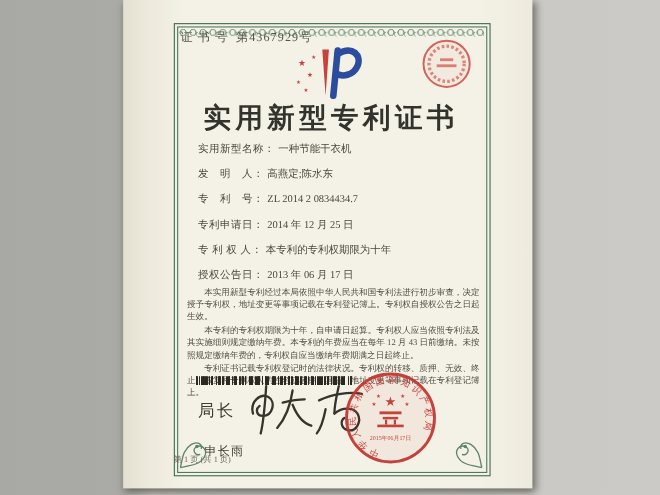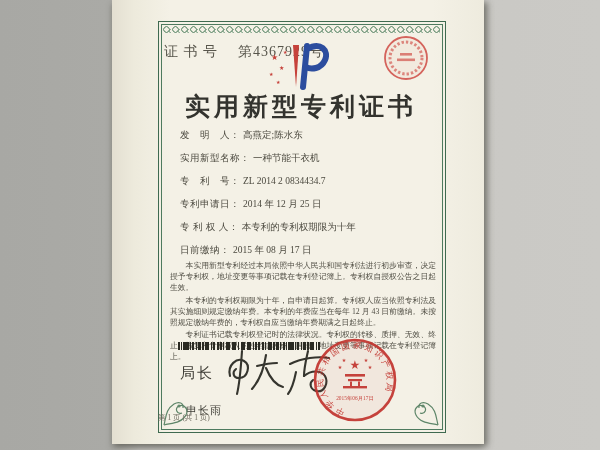--- a/index.html
+++ b/index.html
@@ -9,21 +9,21 @@
   .paper{position:absolute;left:112px;top:0;width:372px;height:444px;
          background:linear-gradient(90deg,#e3dfd1 0,#edeadc 22px,#f4f1e6 58px,#f4f1e6 86%,#eeebde 100%);
          box-shadow:4px 2px 6px rgba(60,60,52,.45), 0 4px 6px rgba(60,60,52,.35);}
   .frame{position:absolute;left:46px;top:21px;width:286px;height:410px;
          border:1.6px solid #3f6a50;}
   .frame-inner{position:absolute;inset:2px;border:.8px solid #4d7a5e;}
   .garland{position:absolute;left:50px;top:24px;width:278px;height:11px;
            background-image:radial-gradient(circle at 4.5px 5.5px, rgba(0,0,0,0) 2.1px, #6d9377 2.3px, #6d9377 3.1px, rgba(0,0,0,0) 3.4px),
                             radial-gradient(circle at 9px 7px, rgba(0,0,0,0) 1.2px, #86a88e 1.4px, #86a88e 2px, rgba(0,0,0,0) 2.3px);
            background-size:9px 11px;opacity:.9;}
-  .certno{position:absolute;left:52px;top:43px;font-size:14px;color:#57554b;letter-spacing:1px;display:flex;gap:20px;}
+  .certno{position:absolute;left:52px;top:26px;font-size:11px;color:#57554b;letter-spacing:1px;display:flex;gap:7px;}
   .title{position:absolute;left:46px;top:90px;width:286px;text-align:center;
          font-size:25px;font-weight:bold;color:#33332e;letter-spacing:4px;font-family:Liberation Mono, monospace;}
   .fields{position:absolute;left:68px;top:129px;font-size:9.5px;color:#4b493f;}
   .fields .row{height:23px;white-space:nowrap;}
   .fields .lab{letter-spacing:.5px;}
   .fields .val{margin-left:3px;}
   .body-text{position:absolute;left:58px;top:260px;width:266px;font-size:7.8px;line-height:11px;
              color:#514f45;text-align:justify;}
   .body-text p{margin:0 0 1.5px 0;text-indent:2em;}
   .barcode{position:absolute;left:66px;top:342px;width:144px;height:8px;
@@ -72,36 +72,36 @@
       <circle cx="24" cy="24" r="21" fill="rgba(207,75,68,0.05)" stroke="#cf4b44" stroke-width="1.8"></circle>
       <circle cx="24" cy="24" r="16" fill="none" stroke="#cf4b44" stroke-width="3" stroke-dasharray="2.4 2" opacity=".75"></circle>
       <rect x="18" y="19" width="12" height="2.6" fill="#cf4b44" opacity=".8"></rect>
       <rect x="15" y="24.5" width="18" height="2.6" fill="#cf4b44" opacity=".8"></rect>
     </svg>
 
     <div class="title">实用新型专利证书</div>
 
     <div class="fields">
       <div class="row">
-        <span class="lab">发　明　人：</span><span class="val">高燕定;陈水东</span>
+        <span class="lab">实用新型名称：</span><span class="val">一种节能干衣机</span>
       </div>
       <div class="row">
-        <span class="lab">实用新型名称：</span><span class="val">一种节能干衣机</span>
+        <span class="lab">发　明　人：</span><span class="val">高燕定;陈水东</span>
       </div>
       <div class="row">
         <span class="lab">专　利　号：</span><span class="val">ZL 2014 2 0834434.7</span>
       </div>
       <div class="row">
         <span class="lab">专利申请日：</span><span class="val">2014 年 12 月 25 日</span>
       </div>
       <div class="row">
         <span class="lab">专 利 权 人：</span><span class="val">本专利的专利权期限为十年</span>
       </div>
       <div class="row">
-        <span class="lab">日前缴纳：</span><span class="val">2015 年 08 月 17 日</span>
+        <span class="lab">授权公告日：</span><span class="val">2013 年 06 月 17 日</span>
       </div>
     </div>
 
     <div class="body-text">
       <p>本实用新型专利经过本局依照中华人民共和国专利法进行初步审查，决定授予专利权，地址变更等事项记载在专利登记簿上。专利权自授权公告之日起生效。</p>
       <p>本专利的专利权期限为十年，自申请日起算。专利权人应当依照专利法及其实施细则规定缴纳年费。本专利的年费应当在每年 12 月 43 日前缴纳。未按照规定缴纳年费的，专利权自应当缴纳年费期满之日起终止。</p>
       <p>专利证书记载专利权登记时的法律状况。专利权的转移、质押、无效、终止、恢复和专利权人的姓名或名称、国籍、地址变更等事项记载在专利登记簿上。</p>
     </div>
 
     <div class="barcode"></div>

